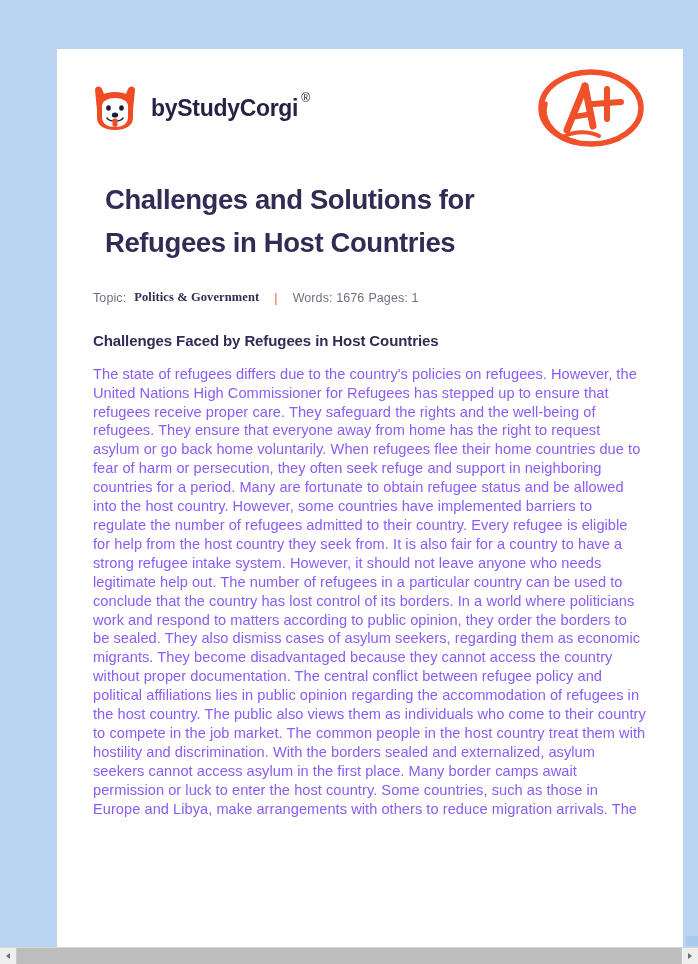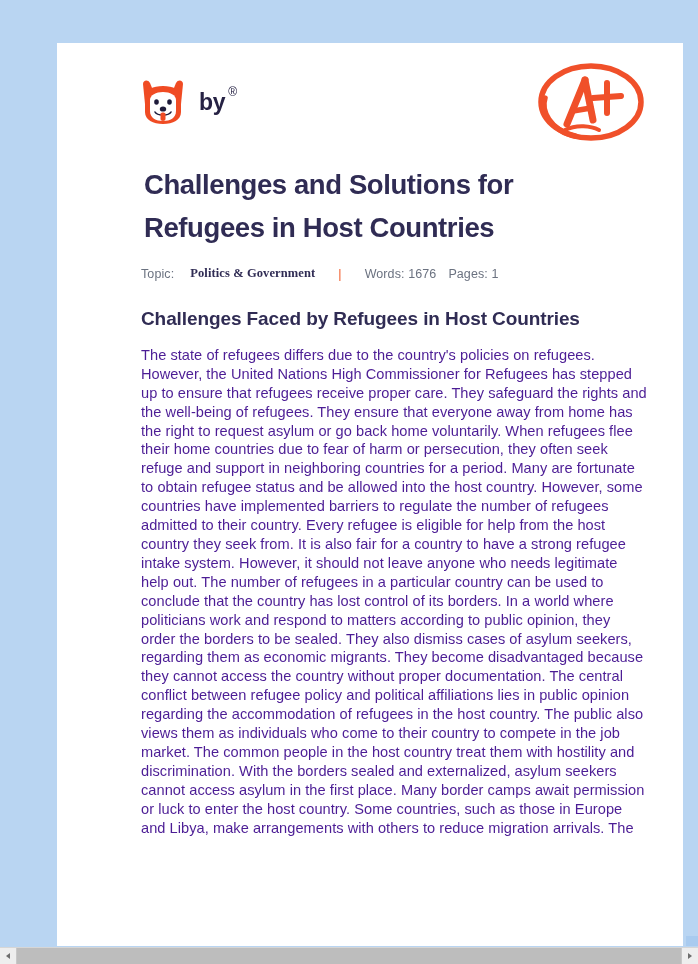--- a/index.html
+++ b/index.html
@@ -18,26 +18,25 @@
     width: 698px;
     height: 964px;
     background: #b9d5f2;
     overflow: hidden;
   }
 
   
   #sheet {
     position: absolute;
     left: 57px;
-    top: 43px;
+    top: 49px;
     width: 626px;
     height: 903px;
     background: #ffffff;
     overflow: hidden;
-    padding-left: 48px;
   }
 
   
   .header {
     position: relative;
     height: 118px;
     padding: 0 36px;
     display: flex;
     align-items: center;
     justify-content: space-between;
@@ -67,72 +66,72 @@
     color: #262244;
     margin-left: 3px;
     position: relative;
     top: -4px;
   }
 
   .grade-badge { width: 112px; height: 88px; display: block; flex: none; }
 
   
   .doc-title {
-    margin: 3px;
+    margin: 12px;
     padding: 0 36px;
     font-size: 27.5px;
     line-height: 1.55;
     font-weight: 700;
     color: #302c54;
     letter-spacing: -0.4px;
     max-width: 520px;
   }
 
   
   .meta {
     padding: 14px 36px 0 36px;
     font-size: 12.5px;
     color: #6b7280;
     display: flex;
     align-items: center;
     flex-wrap: wrap;
-    gap: 12px;
+    gap: 4px;
     letter-spacing: 0.1px;
   }
   .meta .label { color: #6b7280; }
   .meta .topic-value {
     color: #302c54;
     font-weight: 700;
     margin-left: 4px;
     font-family: Liberation Serif, serif;
   }
   .meta .divider {
     color: #f15a29;
     margin: 0 11px;
   }
   .meta .words { }
 
   
   .section-heading {
     margin: 0;
     padding: 26px 36px 0 36px;
-    font-size: 19px;
+    font-size: 15px;
     font-weight: 700;
     color: #302c54;
     letter-spacing: -0.1px;
     line-height: 1.3;
   }
 
   
   .body-copy {
     margin: 0;
     padding: 14px 36px 0 36px;
     font-size: 14.6px;
     line-height: 18.9px;
-    color: #4c1d95;
+    color: #8b5cf6;
     text-align: left;
     letter-spacing: 0.05px;
   }
 
   
   #hscroll {
     position: absolute;
     left: 0;
     bottom: 0;
     width: 698px;
@@ -216,20 +215,21 @@
           <ellipse cx="28.5" cy="24" rx="2.3" ry="2.7" fill="#1e1b3a"></ellipse>
 
           <ellipse cx="22" cy="31" rx="3.2" ry="2.6" fill="#1e1b3a"></ellipse>
 
           <path d="M14 34 C16 38, 28 38, 30 34" stroke="#1e1b3a" stroke-width="1.6" fill="none" stroke-linecap="round"></path>
 
           <path d="M19.5 36 C19.5 34, 24.5 34, 24.5 36 L24.5 41 C24.5 43.5, 19.5 43.5, 19.5 41 Z" fill="#f04b23"></path>
         </svg>
         <span class="brand-text">
           <span>by </span>
+            <span>StudyCorgi</span>
             <span class="brand-reg">®</span>
         </span>
       </div>
 
       <svg class="grade-badge" viewBox="0 0 112 88">
         <ellipse cx="56" cy="44" rx="50" ry="36" fill="none" stroke="#f0502a" stroke-width="5.5"></ellipse>
         <path d="M10 40 C6 52, 14 72, 40 78" fill="none" stroke="#f0502a" stroke-width="5.5" stroke-linecap="round"></path>
 
         <path d="M32 66 L50 22" stroke="#f0502a" stroke-width="7" fill="none" stroke-linecap="round"></path>
         <path d="M50 22 L58 62" stroke="#f0502a" stroke-width="7" fill="none" stroke-linecap="round"></path>

